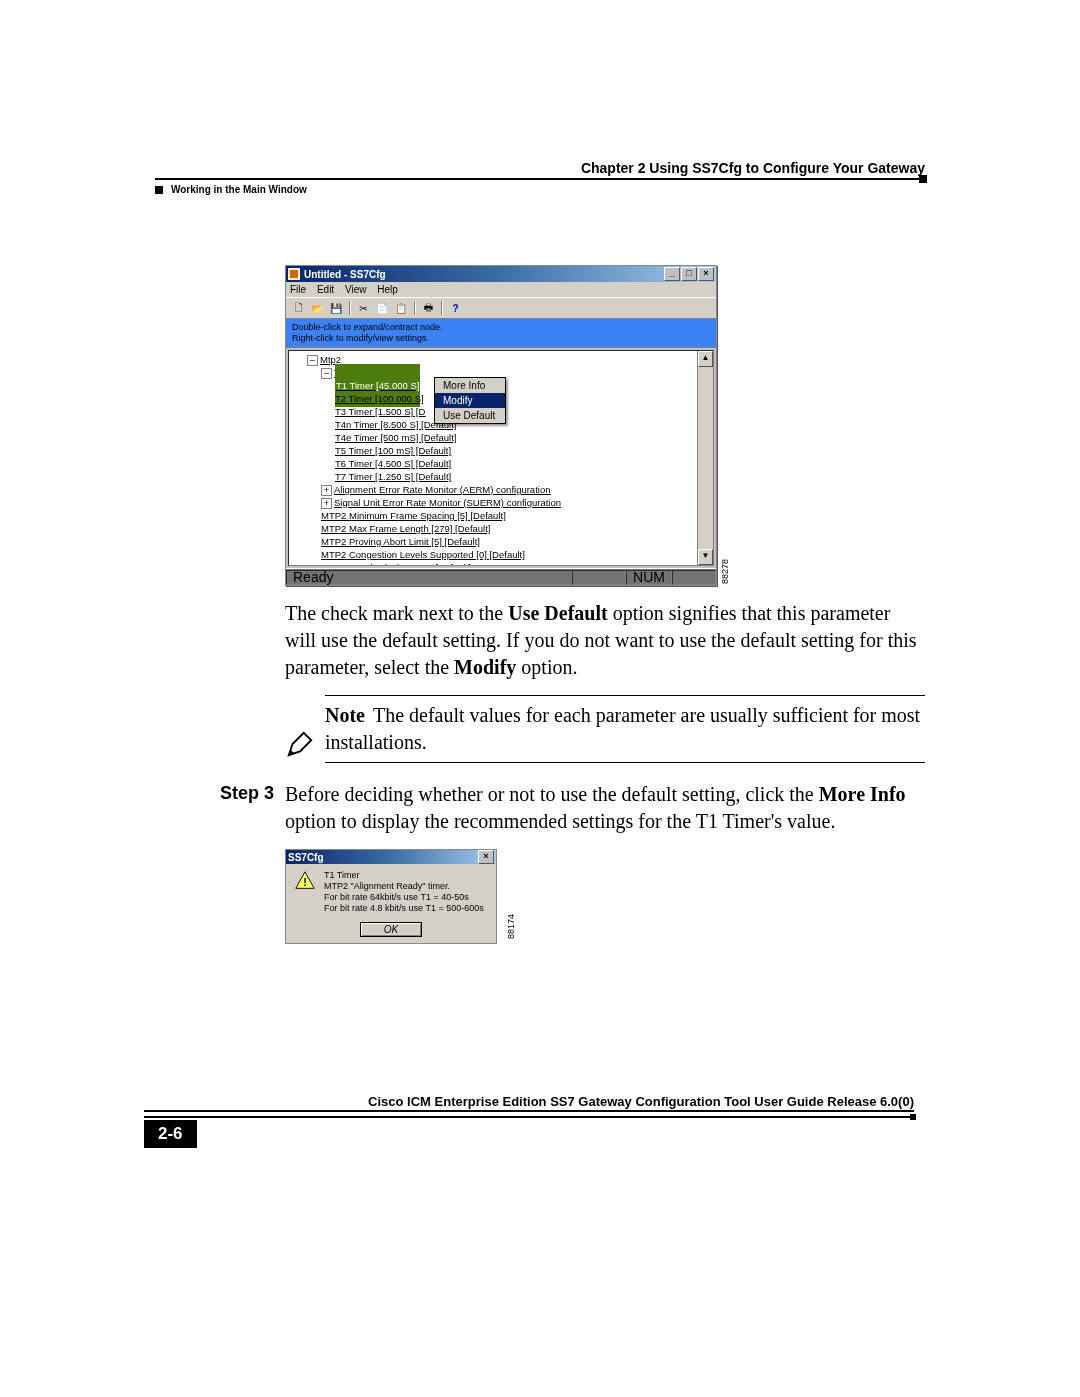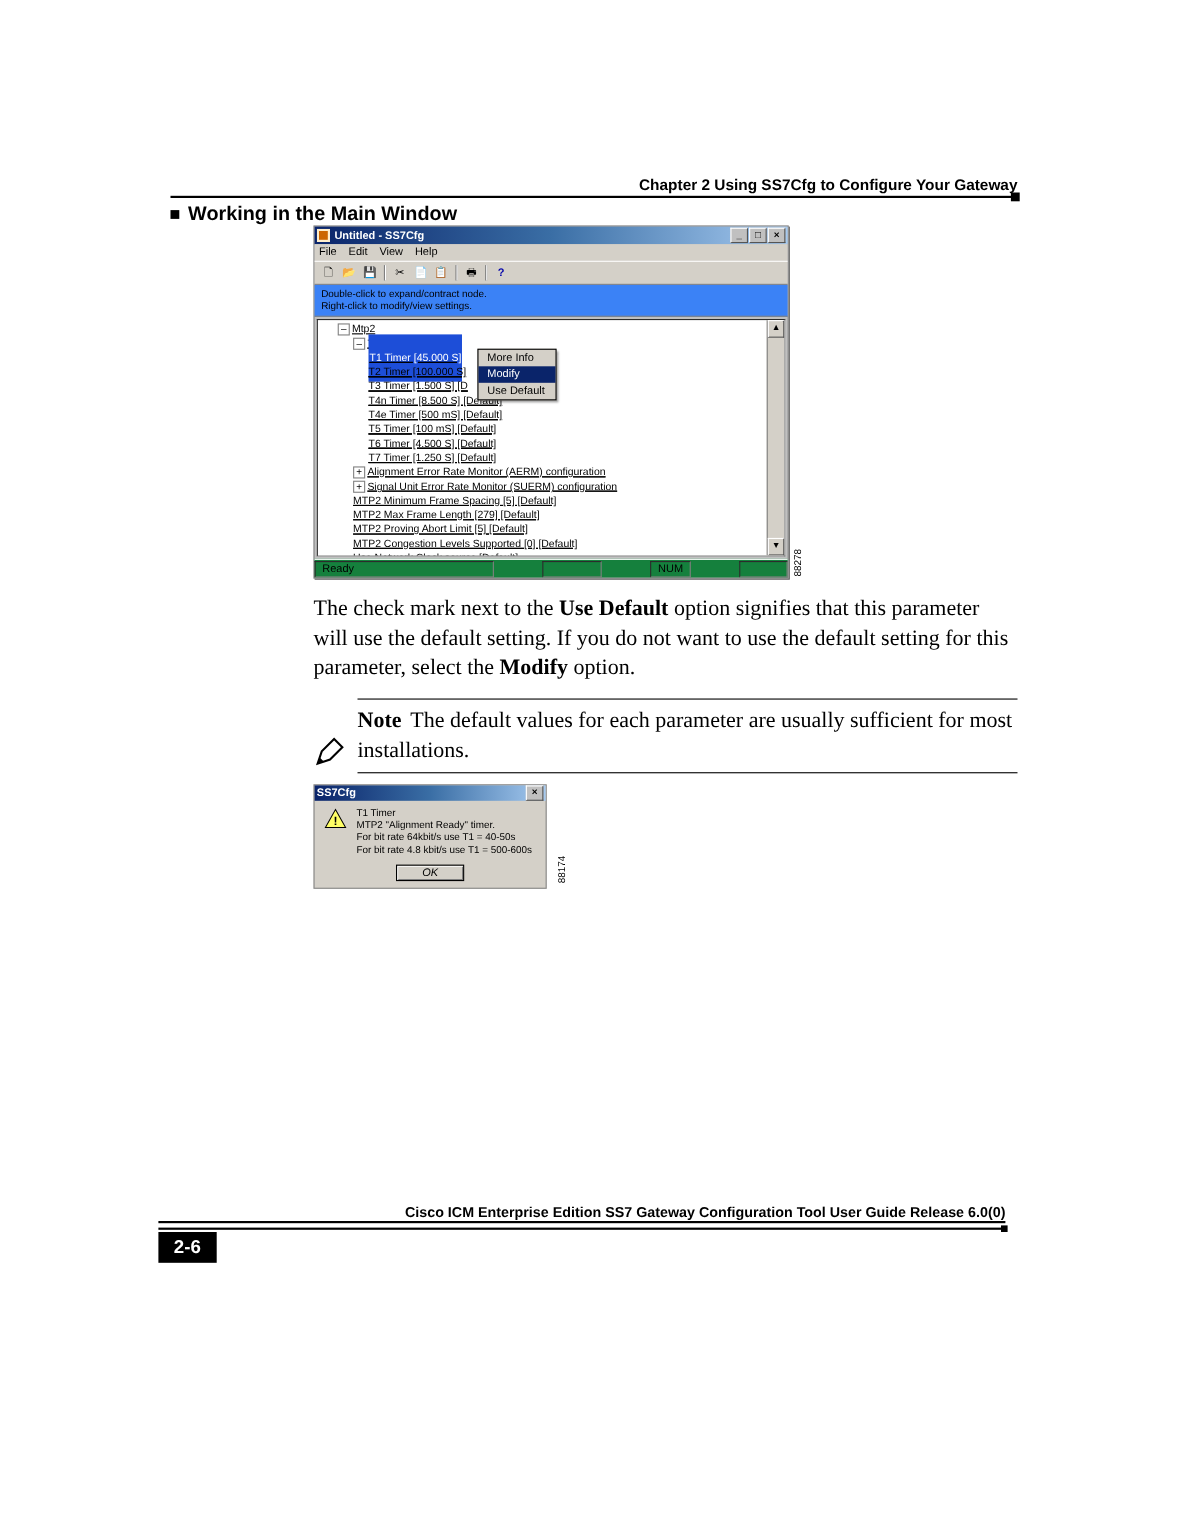--- a/index.html
+++ b/index.html
@@ -40,22 +40,23 @@
   }
   .chapter-row {
     text-align: right;
     font-family: Arial, Helvetica, sans-serif;
     font-size: 14px;
     font-weight: bold;
     margin-bottom: 2px;
   }
   .section-row {
     font-family: Arial, Helvetica, sans-serif;
-    font-size: 18px;
+    font-size: 10px;
     font-weight: bold;
+    margin-bottom: 70px;
   }
   .screenshot1 {
     margin-left: 130px;
     width: 430px;
     border: 1px solid #888;
     background: #c0c0c0;
     font-family: Tahoma, Arial, sans-serif;
     font-size: 10px;
     box-shadow: 1px 1px 0 #555;
   }
@@ -127,41 +128,41 @@
     overflow: hidden;
     position: relative;
     font-size: 9.5px;
     line-height: 13px;
     padding: 2px 0 2px 4px;
     color: #000;
   }
   .tree-area ul { list-style: none; margin:0; padding-left: 14px; }
   .tree-area li { white-space: nowrap; text-decoration: underline; }
   .box { display:inline-block; width:9px; height:9px; border:1px solid #808080; text-align:center; line-height:8px; font-size:9px; margin-right:2px; background:#fff;}
-  .sel { background:#1d4ed8; color:#fff; padding:16px 1px;}
+  .sel { background:#4d7c0f; color:#fff; padding:16px 1px;}
   .ctx {
     position: absolute;
     left: 145px; top: 26px;
     background:#d4d0c8;
     border:1px solid #000;
     box-shadow: 2px 2px 2px rgba(0,0,0,.4);
     width: 70px;
     font-size: 10px;
     z-index: 5;
   }
   .ctx div { padding: 1px 8px; }
   .ctx .hl { background:#0a246a; color:#fff;}
   .vscroll {
     position:absolute; right:0; top:0; bottom:0; width:15px; background:#d4d0c8;
     border-left:1px solid #808080;
   }
   .vscroll .arr { height:14px; border:1px solid #fff; border-right-color:#555; border-bottom-color:#555; text-align:center; font-size:8px; line-height:12px;}
   .statusbar {
-    background:#15803d; border-top:1px solid #fff;
-    display:flex; font-size:10px; height:16px; align-items:center;gap:44px;
+    background:#737373; border-top:1px solid #fff;
+    display:flex; font-size:14px; height:16px; align-items:center;
   }
   .statusbar .cell { border:1px inset #808080; padding:0 6px; height:13px; line-height:13px;}
   .statusbar .grow { flex:1; }
   .fignum {
     position:absolute; right:-22px; bottom:2px;
     writing-mode: vertical-rl; font-size:9px; font-family:Arial;
     transform: rotate(180deg);
   }
   .body-text {
     font-size: 20px;
@@ -355,20 +356,26 @@
       <svg viewBox="0 0 32 32">
           <path d="M4 28 L8 16 L20 4 L28 12 L16 24 Z" fill="none" stroke="#000" stroke-width="2"></path>
           <path d="M4 28 L10 26 L6 22 Z" fill="#000"></path>
         </svg>
     </div>
     <div class="note-content">
       <span class="note-label">Note</span><span>The default values for each parameter are usually sufficient for most installations.</span>
     </div>
   </div>
 
+  <div class="step-row">
+    <div class="step-label">Step 3</div>
+    <div>
+      <span>Before deciding whether or not to use the default setting, click the </span><b>More Info</b><span> option to display the recommended settings for the T1 Timer's value.</span>
+    </div>
+  </div>
 
   <div style="position:relative;">
     <div class="dialog">
       <div class="titlebar">
         <span>SS7Cfg</span>
         <span class="buttons">
           <span class="wbtn">×</span>
         </span>
       </div>
       <div class="dlg-body">

